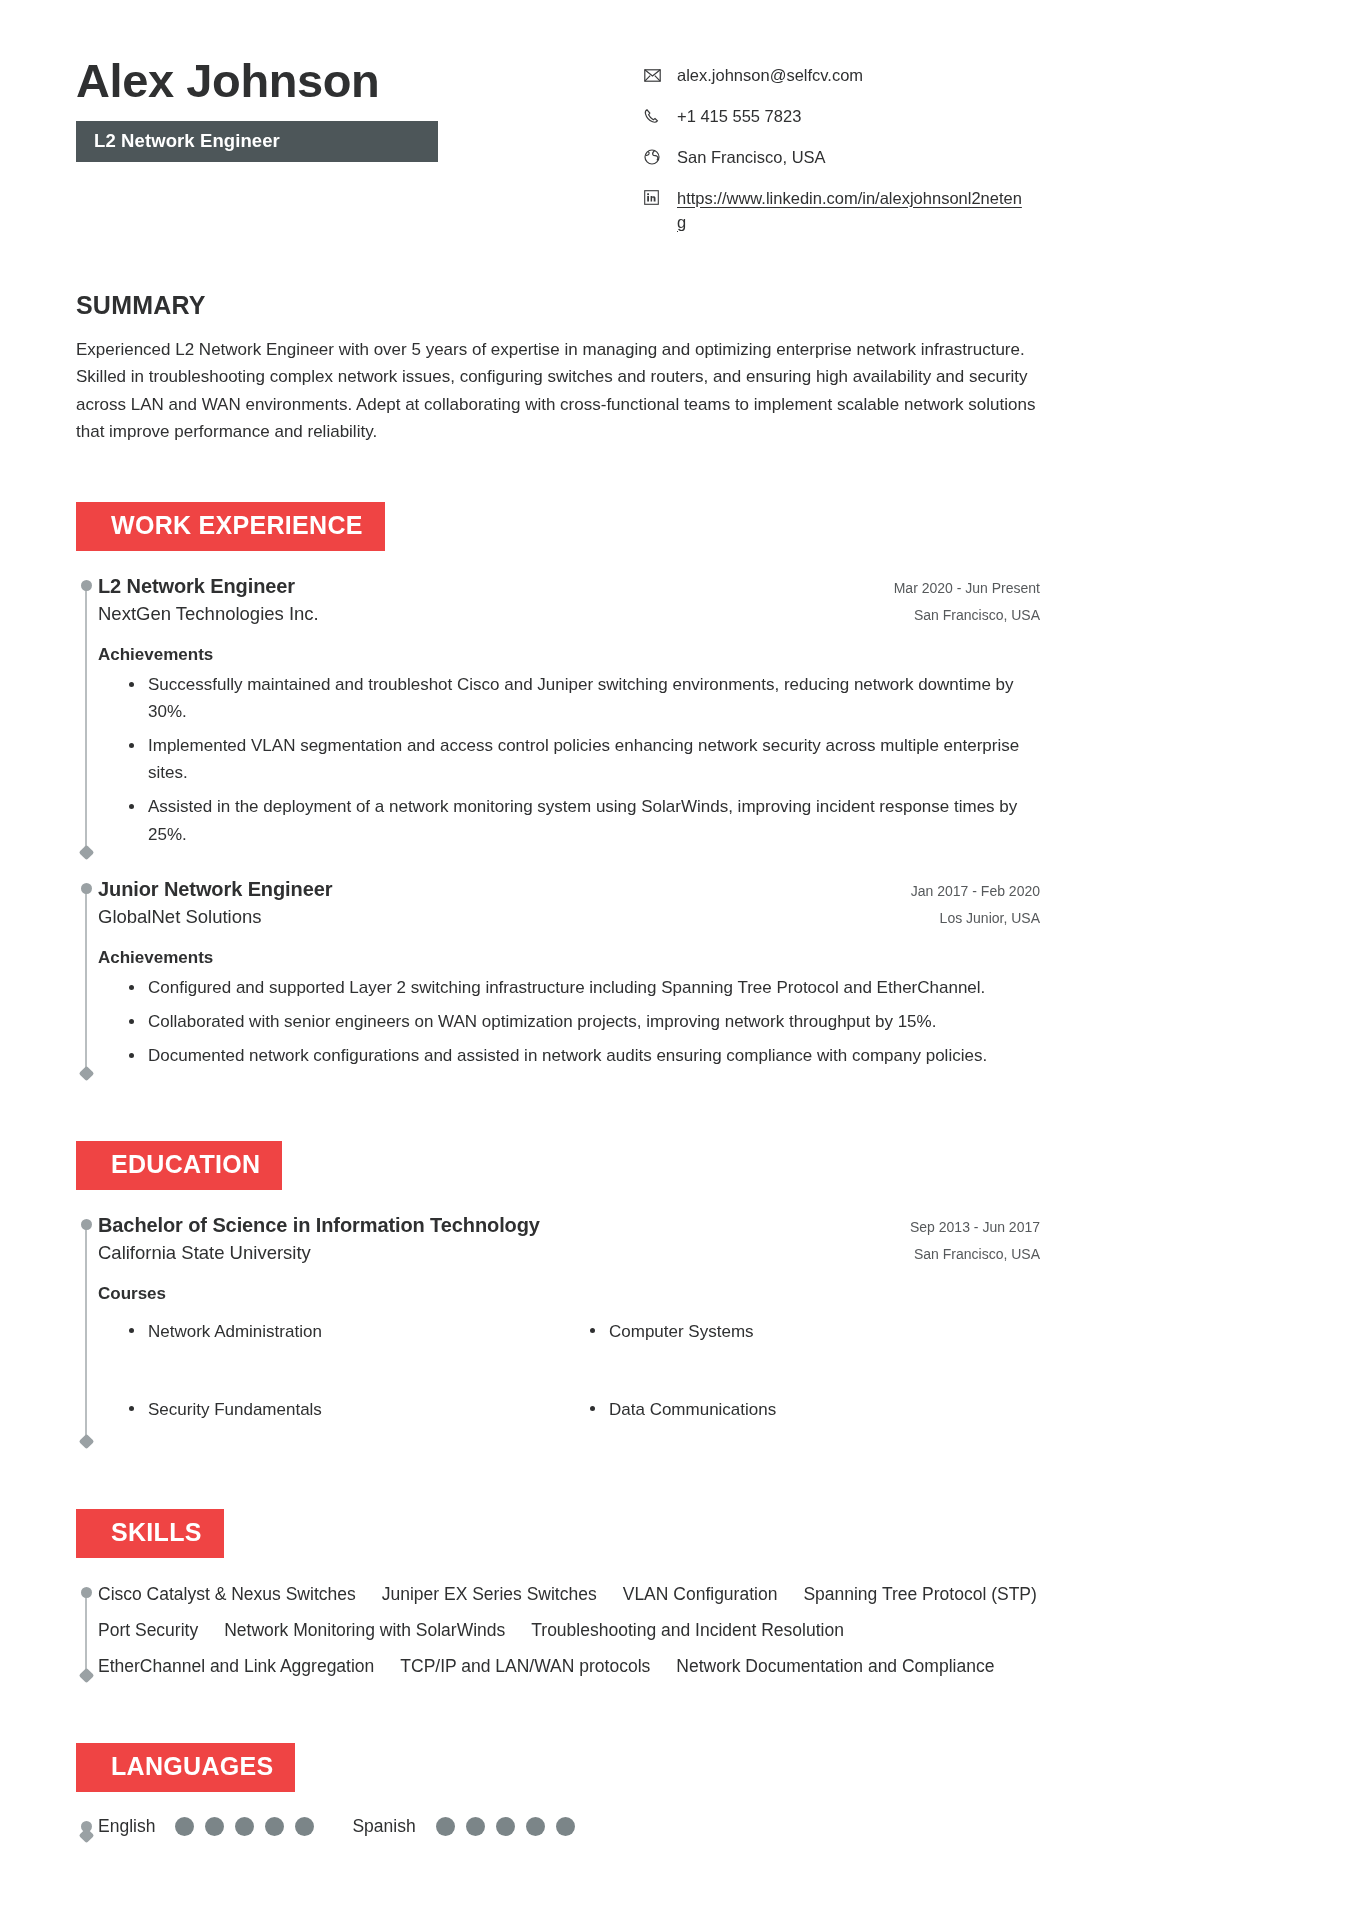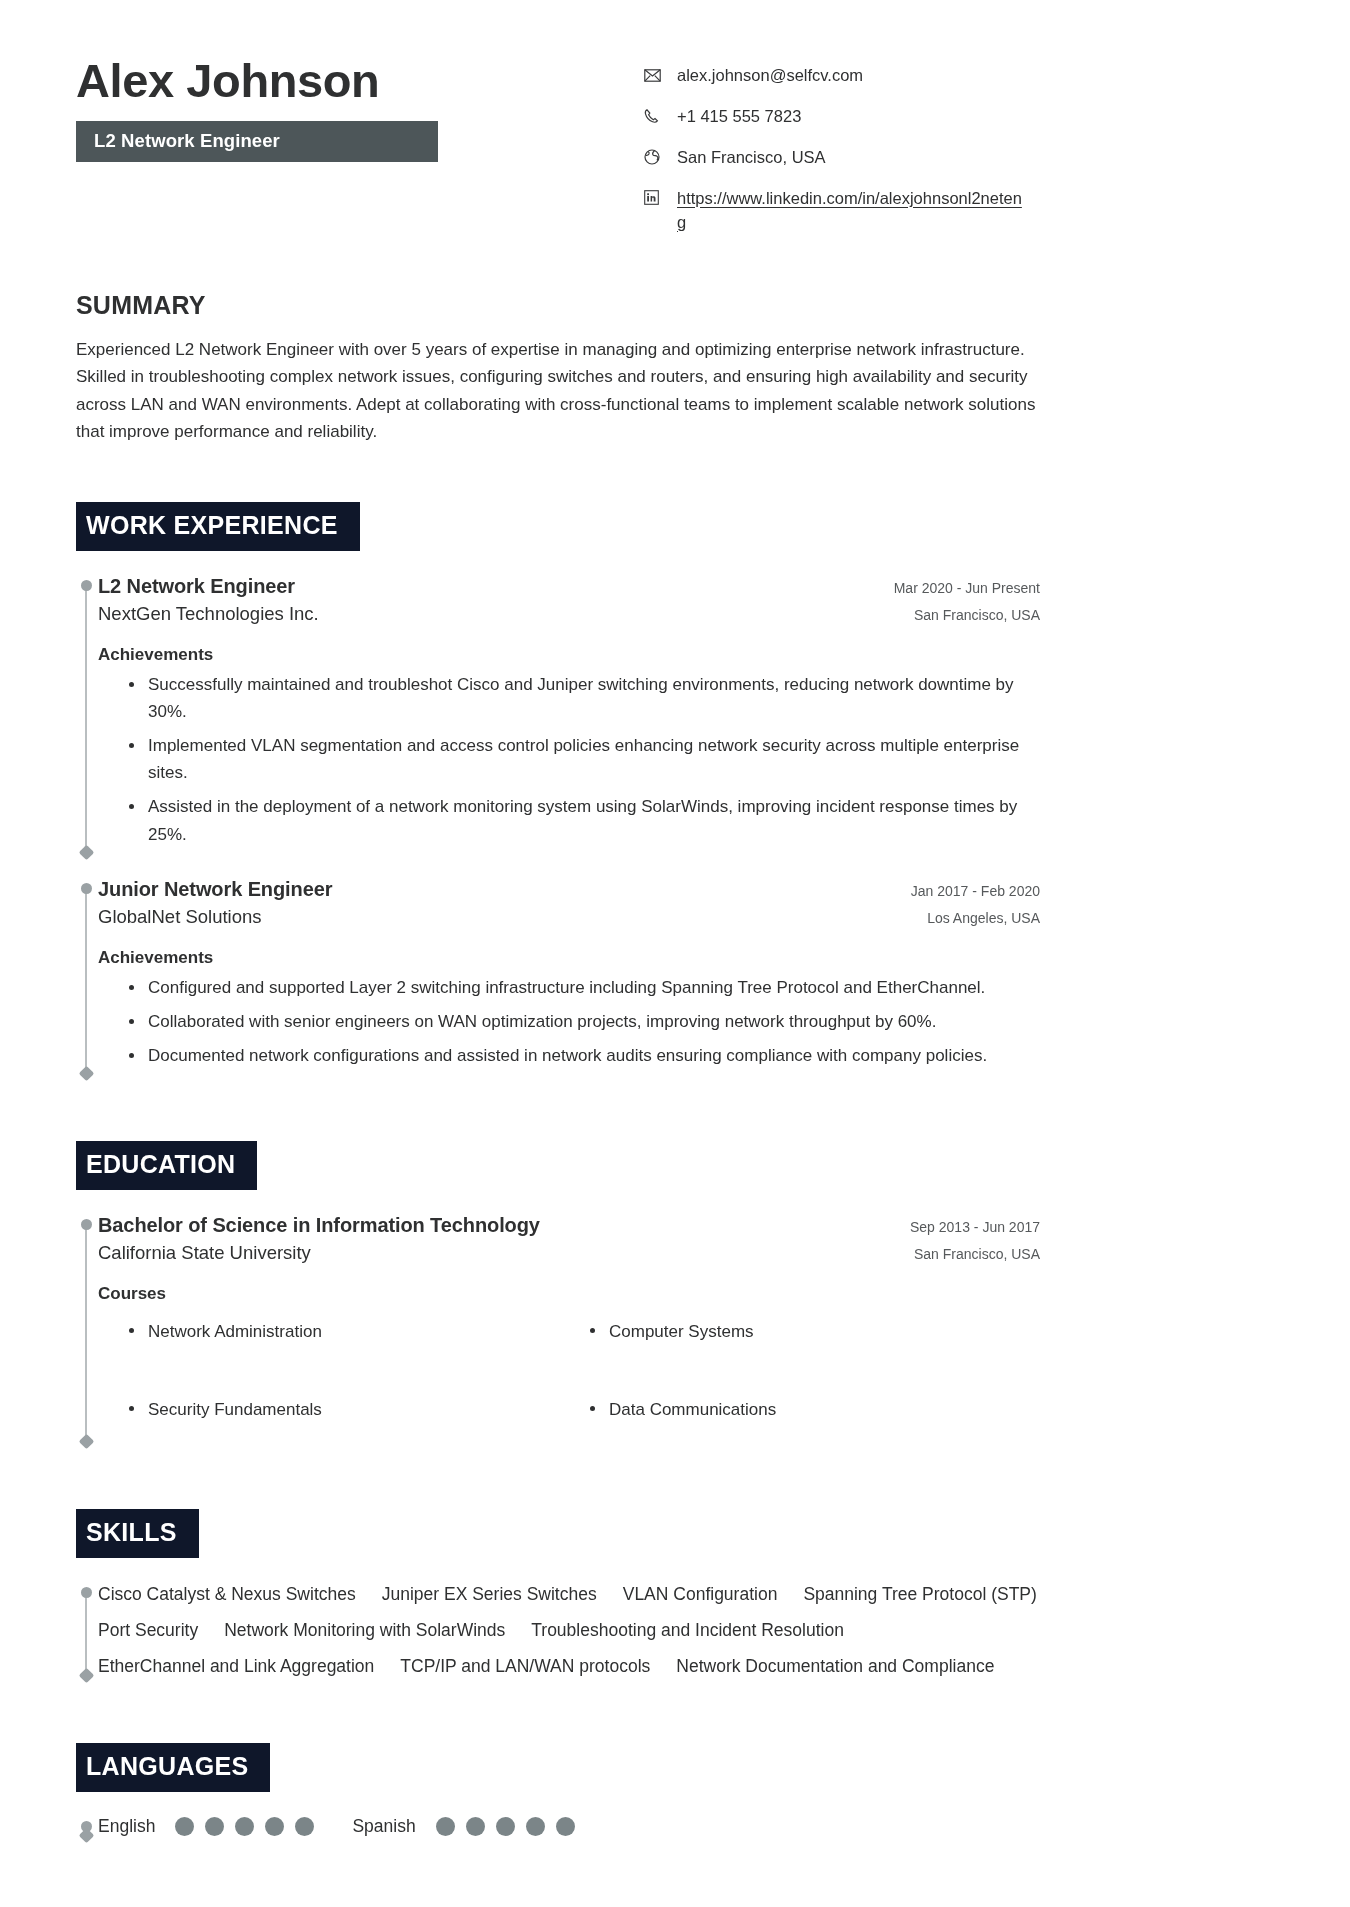--- a/index.html
+++ b/index.html
@@ -83,26 +83,26 @@
   .section { padding: 0 72px 0 76px; }
   .section-heading-plain {
     font-size: 25px;
     font-weight: 800;
     letter-spacing: 0.2px;
     color: #2f3031;
     margin: 0 0 16px 0;
   }
   .section-banner {
     display: inline-block;
-    background: #0f172a;
+    background: #ef4444;
     color: #ffffff;
     font-size: 25px;
     font-weight: 800;
     letter-spacing: 0.3px;
-    padding: 9px 22px 11px 10px;
+    padding: 9px 22px 11px 35px;
   }
   .banner-wrap { margin-left: -76px; padding-left: 76px; }
 
   .summary-text {
     font-size: 17px;
     line-height: 1.62;
     color: #2f3031;
     margin: 0;
     max-width: 1150px;
   }
@@ -381,26 +381,26 @@
     <div class="entry">
       <span class="timeline-line"></span>
       <span class="timeline-dot"></span>
       <span class="timeline-dot bottom"></span>
       <div class="entry-head">
         <h3 class="entry-title">Junior Network Engineer</h3>
         <div class="entry-meta">Jan 2017 - Feb 2020</div>
       </div>
       <div class="entry-sub">
         <p class="entry-org">GlobalNet Solutions</p>
-        <div class="entry-meta">Los Angeles, USA</div>
+        <div class="entry-meta">Los Junior, USA</div>
       </div>
       <div class="entry-label">Achievements</div>
       <ul class="bullets">
         <li>Configured and supported Layer 2 switching infrastructure including Spanning Tree Protocol and EtherChannel.</li>
-        <li>Collaborated with senior engineers on WAN optimization projects, improving network throughput by 60%.</li>
+        <li>Collaborated with senior engineers on WAN optimization projects, improving network throughput by 15%.</li>
         <li>Documented network configurations and assisted in network audits ensuring compliance with company policies.</li>
       </ul>
     </div>
   </div>
 
   <div class="gap-xl"></div>
 
   <div class="section">
     <div class="banner-wrap">
       <div class="section-banner">EDUCATION</div>

